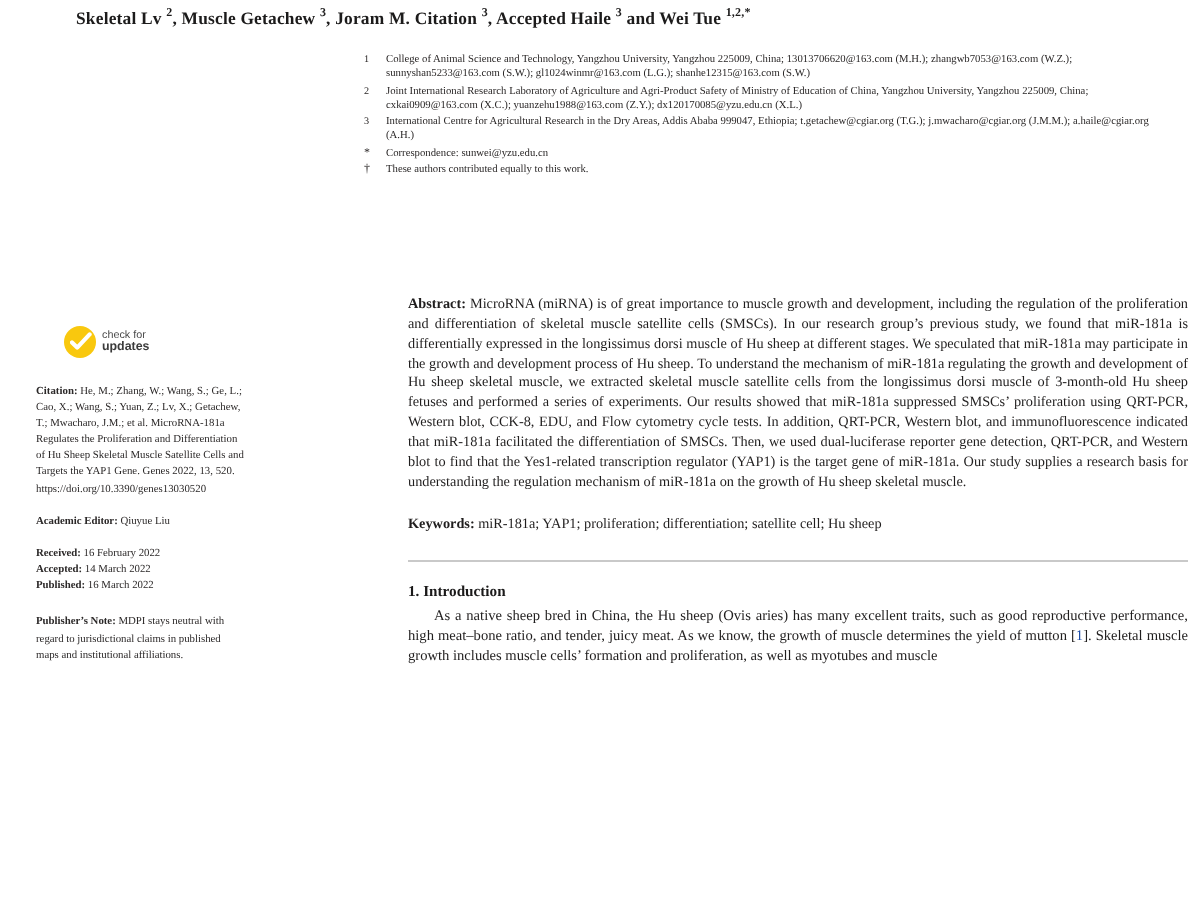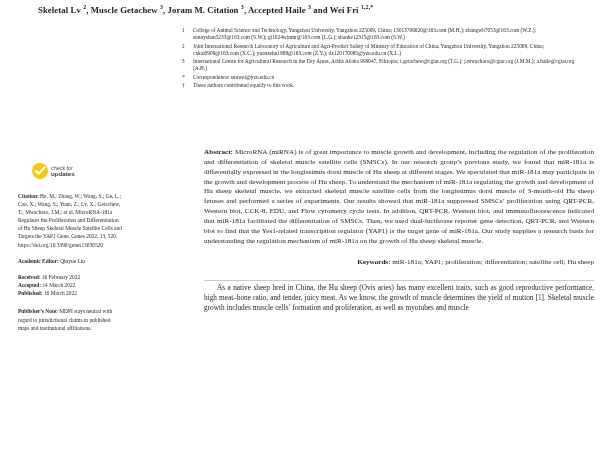--- a/index.html
+++ b/index.html
@@ -138,21 +138,20 @@
     color: #201e1e;
     letter-spacing: 0.0px;
   }
   .abstract b { font-weight: bold; }
 
   .keywords {
     margin-top: 12px;
     font-size: 7.15px;
     line-height: 9.8px;
     color: #201e1e;
-    text-align: right;
   }
   .keywords b { font-weight: bold; }
 
   .rule {
     margin-top: 12px;
     width: 100%;
     height: 1px;
     background: #c9c9c9;
   }
 
@@ -172,21 +171,21 @@
     text-indent: 13px;
   }
   .body-para .ref { color: #1b4ca8; }
 </style>
 </head>
 <body>
 
 <div class="page">
 
   <div class="authors">
-    <span>Skeletal Lv </span><span class="sup">2</span><span>, Muscle Getachew </span><span class="sup">3</span><span>, Joram M. Citation </span><span class="sup">3</span><span>, Accepted Haile </span><span class="sup">3</span><span> and Wei Fri </span><span class="sup">1,2,*</span>
+    <span>Skeletal Lv </span><span class="sup">2</span><span>, Muscle Getachew </span><span class="sup">3</span><span>, Joram M. Citation </span><span class="sup">3</span><span>, Accepted Haile </span><span class="sup">3</span><span> and Wei Tue </span><span class="sup">1,2,*</span>
   </div>
 
   <div class="affils">
     <div class="affil-row">
       <div class="affil-num">1</div>
       <div class="affil-txt">College of Animal Science and Technology, Yangzhou University, Yangzhou 225009, China; 13013706620@163.com (M.H.); zhangwb7053@163.com (W.Z.); sunnyshan5233@163.com (S.W.); gl1024winmr@163.com (L.G.); shanhe12315@163.com (S.W.)</div>
     </div>
     <div class="affil-row">
       <div class="affil-num">2</div>
       <div class="affil-txt">Joint International Research Laboratory of Agriculture and Agri-Product Safety of Ministry of Education of China, Yangzhou University, Yangzhou 225009, China; cxkai0909@163.com (X.C.); yuanzehu1988@163.com (Z.Y.); dx120170085@yzu.edu.cn (X.L.)</div>
@@ -253,19 +252,20 @@
     <div class="abstract">
       <b>Abstract:</b><span> MicroRNA (miRNA) is of great importance to muscle growth and development, including the regulation of the proliferation and differentiation of skeletal muscle satellite cells (SMSCs). In our research group’s previous study, we found that miR-181a is differentially expressed in the longissimus dorsi muscle of Hu sheep at different stages. We speculated that miR-181a may participate in the growth and development process of Hu sheep. To understand the mechanism of miR-181a regulating the growth and development of Hu sheep skeletal muscle, we extracted skeletal muscle satellite cells from the longissimus dorsi muscle of 3-month-old Hu sheep fetuses and performed a series of experiments. Our results showed that miR-181a suppressed SMSCs’ proliferation using QRT-PCR, Western blot, CCK-8, EDU, and Flow cytometry cycle tests. In addition, QRT-PCR, Western blot, and immunofluorescence indicated that miR-181a facilitated the differentiation of SMSCs. Then, we used dual-luciferase reporter gene detection, QRT-PCR, and Western blot to find that the Yes1-related transcription regulator (YAP1) is the target gene of miR-181a. Our study supplies a research basis for understanding the regulation mechanism of miR-181a on the growth of Hu sheep skeletal muscle.</span>
     </div>
 
     <div class="keywords">
       <b>Keywords:</b><span> miR-181a; YAP1; proliferation; differentiation; satellite cell; Hu sheep</span>
     </div>
 
     <div class="rule"></div>
 
+    <div class="sec-title">1. Introduction</div>
 
     <div class="body-para">
       <span>As a native sheep bred in China, the Hu sheep (Ovis aries) has many excellent traits, such as good reproductive performance, high meat–bone ratio, and tender, juicy meat. As we know, the growth of muscle determines the yield of mutton [</span><span class="ref">1</span><span>]. Skeletal muscle growth includes muscle cells’ formation and proliferation, as well as myotubes and muscle</span>
     </div>
   </div>
 
 </div>
 
 </body></html>

